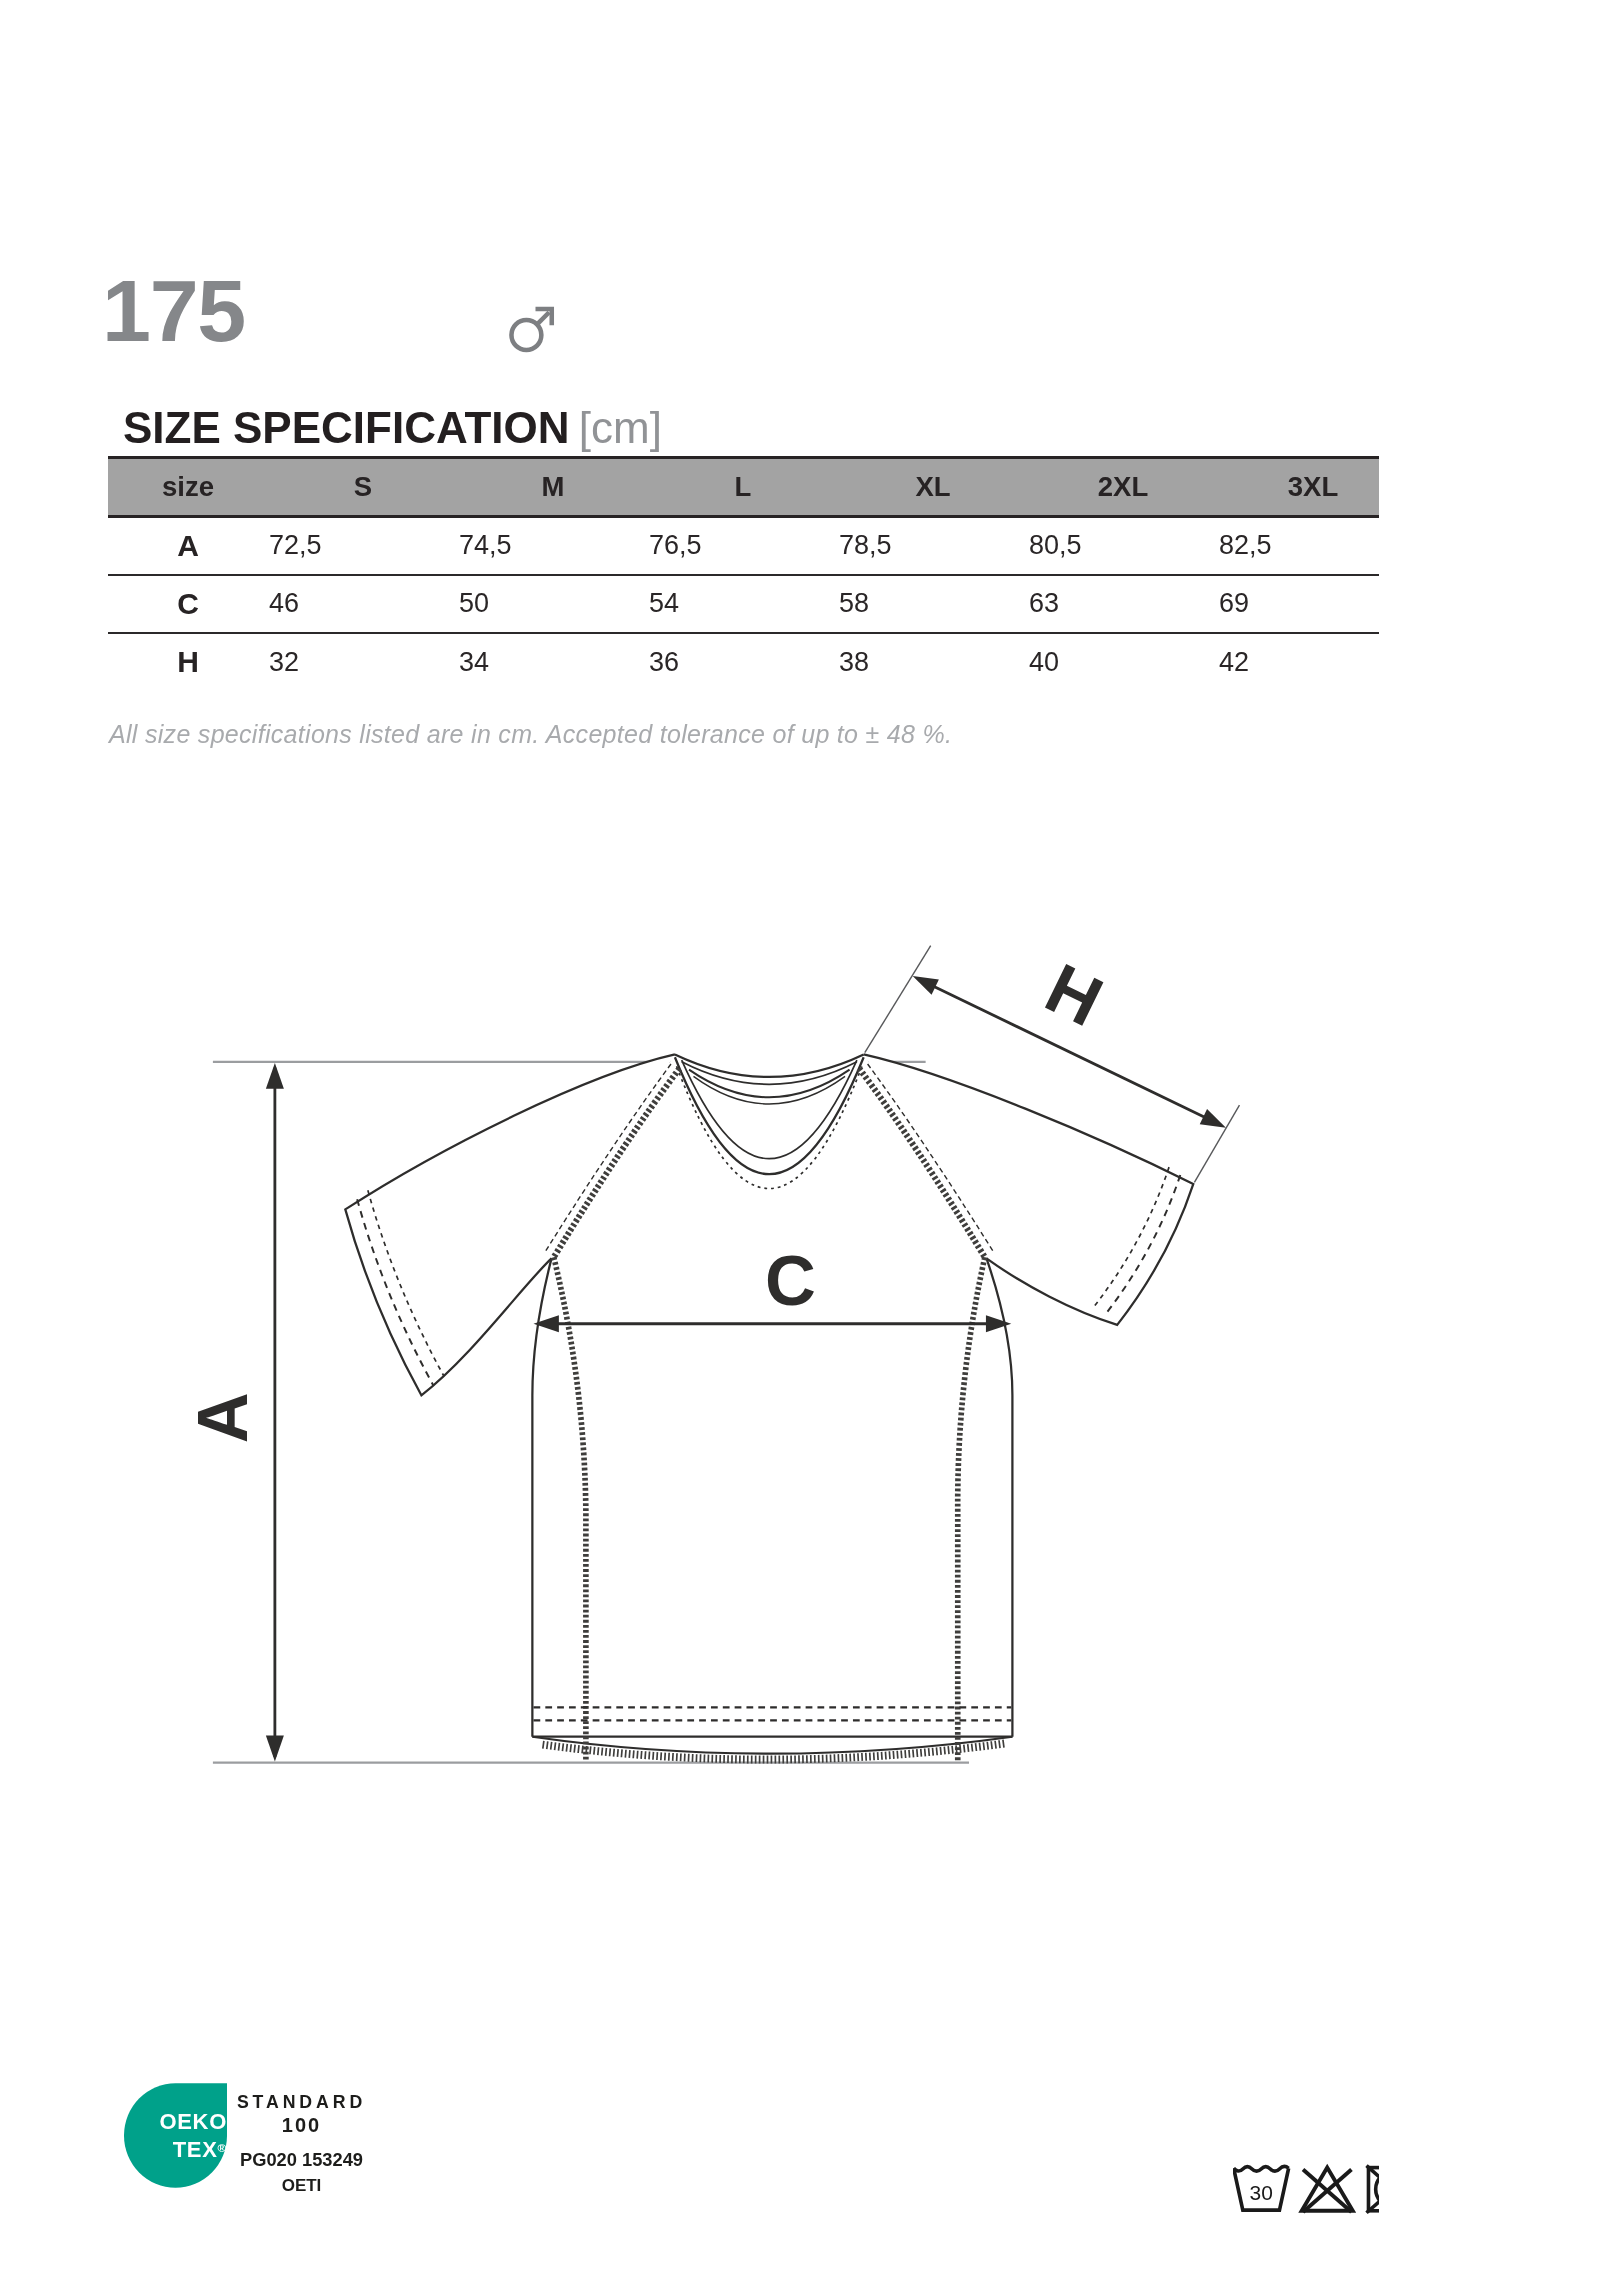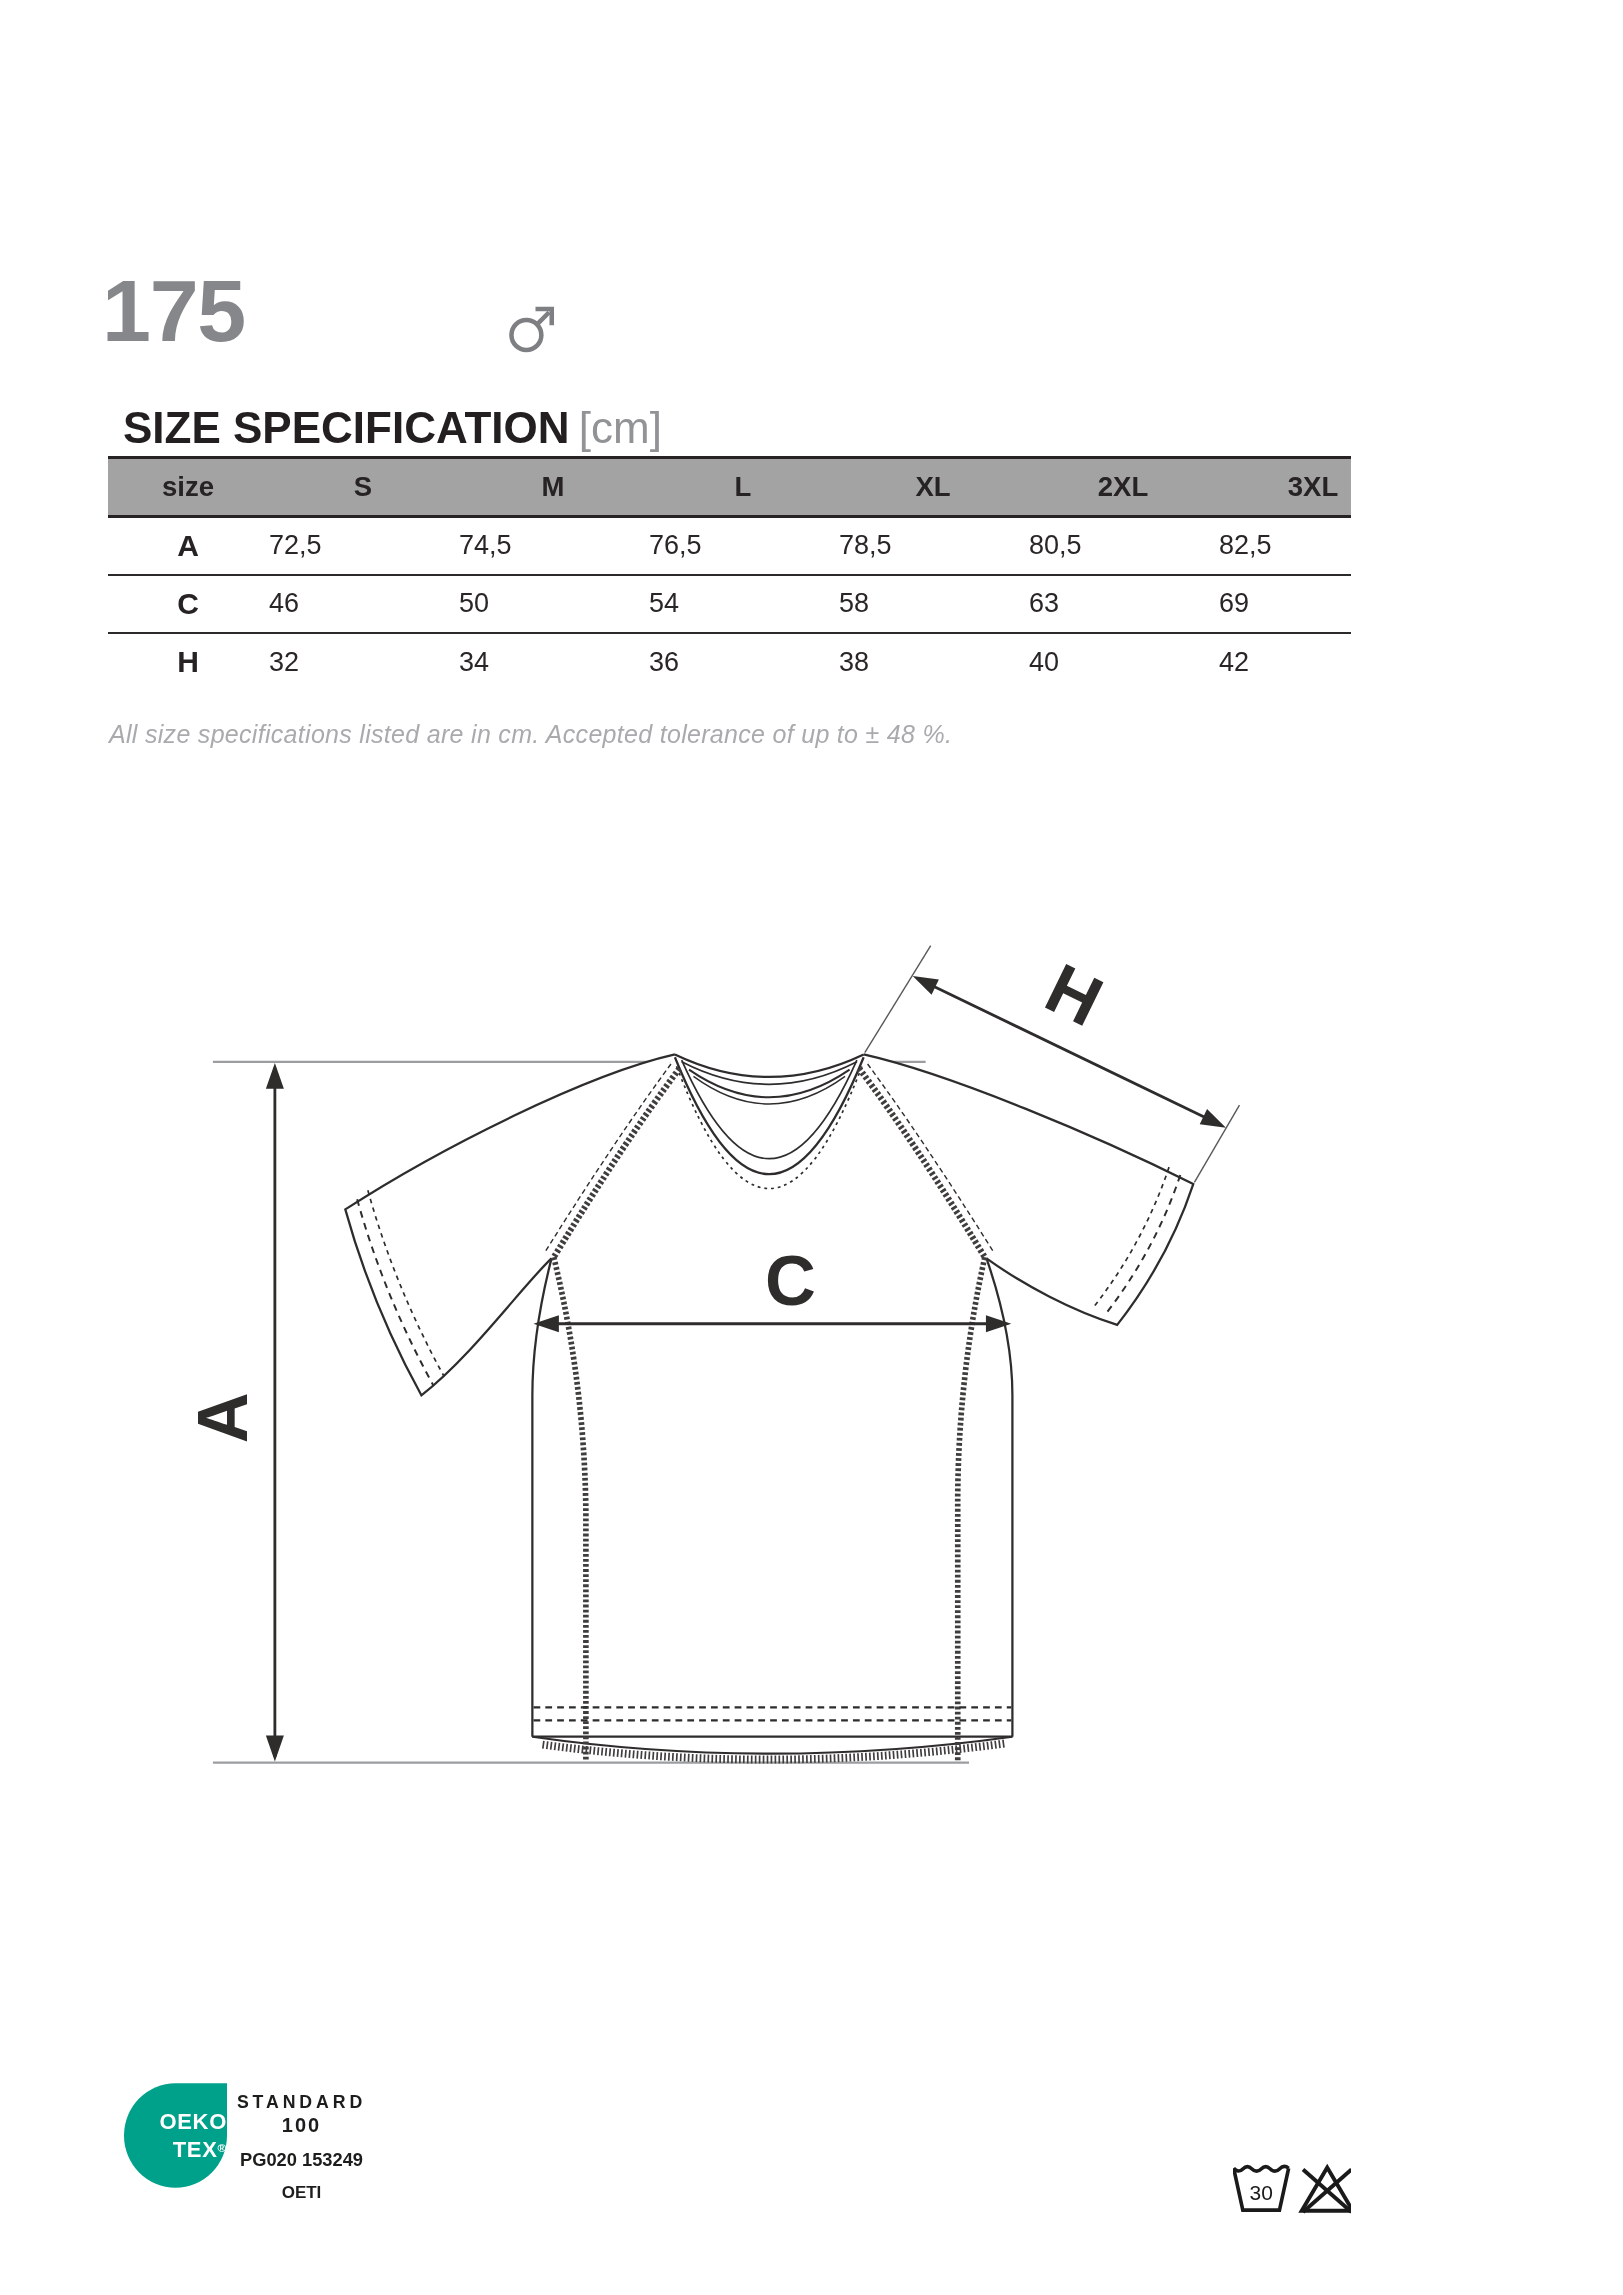--- a/index.html
+++ b/index.html
@@ -1,18 +1,18 @@
 <!DOCTYPE html>
 <html style="font-size:10.5px"><head>
 <meta charset="utf-8">
 <style>
   html,body{margin:0;padding:0;background:#ffffff;}
   #page{
     position:relative;width:1351px;height:2295px;background:#ffffff;overflow:hidden;
-    font-family:"Liberation Sans","DejaVu Sans",sans-serif;color:#231f20;
+    font-family:"Liberation Sans","DejaVu Sans",sans-serif;color:#231f20;padding-left:28px;
   }
   
   .product-number{
     position:absolute;left:102px;top:267px;font-size:88px;line-height:88px;
     font-weight:700;color:#85878a;letter-spacing:-1.3px;
   }
   .gender-svg{position:absolute;left:503px;top:296px;}
   
   .section-title{position:absolute;left:123px;top:407px;font-size:44px;line-height:41px;font-weight:700;color:#231f20;white-space:nowrap;}
   .section-title .unit{font-weight:400;color:#919396;margin-left:9.2px;}
@@ -36,21 +36,21 @@
   .oeko-logo-svg{position:absolute;left:124px;top:2083px;}
   .oeko-logo-text{
     position:absolute;left:124px;top:2109px;width:103px;text-align:right;color:#ffffff;
     font-weight:700;font-size:22px;line-height:26px;letter-spacing:0.7px;
   }
   .oeko-logo-text sup{font-size:11.8px;vertical-align:5.2px;}
   .cert-text{position:absolute;left:236px;top:2093px;width:131px;text-align:center;color:#1d1d1b;}
   .cert-standard{font-size:17.7px;font-weight:700;letter-spacing:3.9px;line-height:19.6px;}
   .cert-number100{font-size:20px;font-weight:700;letter-spacing:2px;line-height:22px;margin-top:1.3px;}
   .cert-id{font-size:18.3px;font-weight:700;line-height:19.6px;margin-top:14.4px;letter-spacing:0px;}
-  .cert-institute{font-size:17px;font-weight:700;line-height:18.3px;margin-top:14px;}
+  .cert-institute{font-size:17px;font-weight:700;line-height:18.3px;margin-top:7px;}
   
   .care-svg{position:absolute;left:1233px;top:2163px;}
   .care-svg text{font-family:"Liberation Sans","DejaVu Sans",sans-serif;}
 </style>
 </head>
 <body>
 
 <div id="page">
 
   <div class="product-number">175</div>

